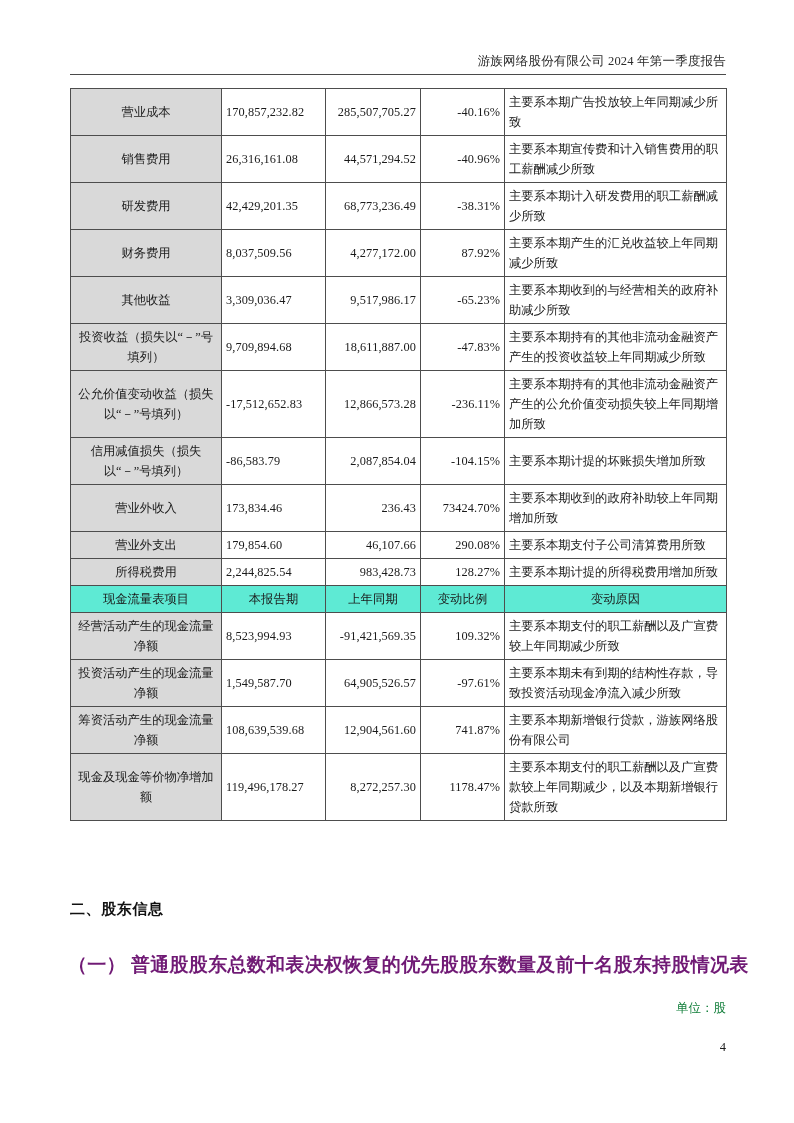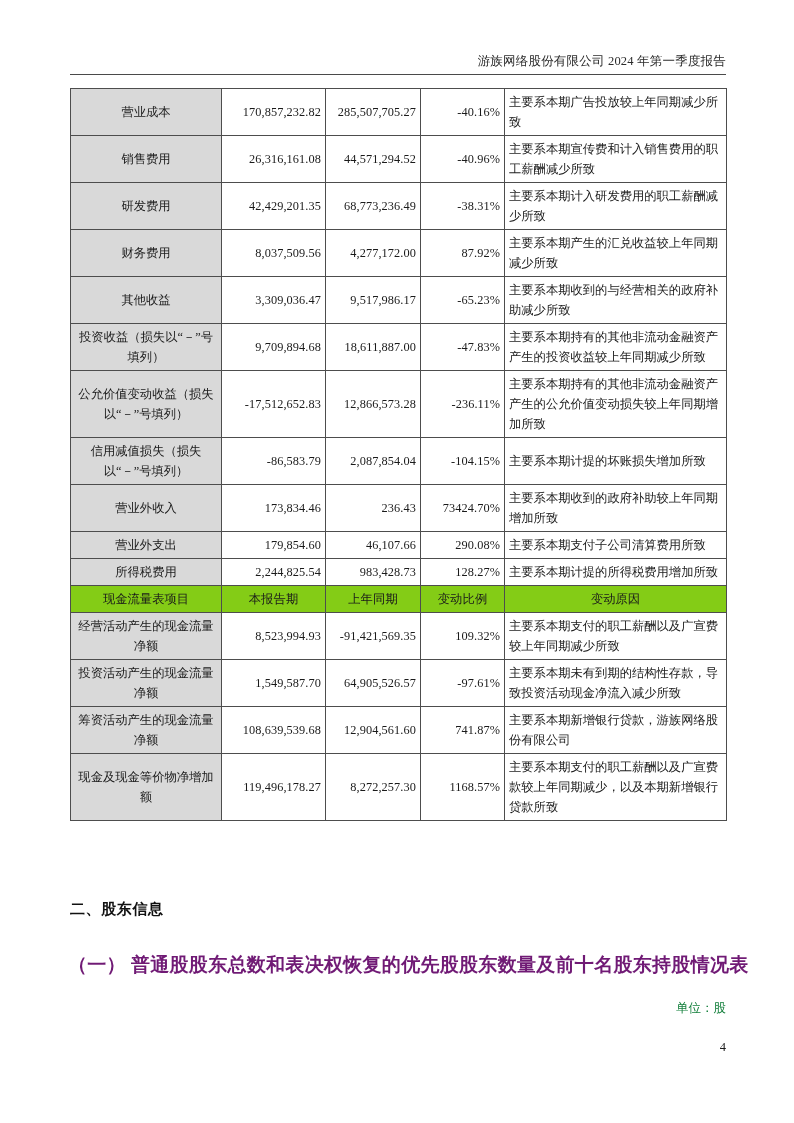--- a/index.html
+++ b/index.html
@@ -53,27 +53,27 @@
     table-layout: fixed;
     font-size: 12.3px;
   }
   .fin-table td {
     border: 1px solid #4d4d4d;
     padding: 3px 4px;
     vertical-align: middle;
     line-height: 20px;
   }
   .c-item   { width: 151px; background: #d9d9d9; text-align: center; }
-  .c-cur    { width: 104px; text-align: right;  padding-right: 6px; }
+  .c-cur    { width: 104px; text-align: left;  padding-right: 6px; }
   .c-prev   { width: 95px;  text-align: right;  padding-right: 6px; }
   .c-pct    { width: 84px;  text-align: right;  padding-right: 1px; }
   .c-reason { width: 222px; text-align: left;   padding-left: 3px; }
 
   tr.head-row td {
-    background: #84cc16;
+    background: #5eead4;
     text-align: center;
     padding-top: 3px;
     padding-bottom: 3px;
   }
   tr.head-row td.c-cur,
   tr.head-row td.c-prev,
   tr.head-row td.c-pct,
   tr.head-row td.c-reason { text-align: center; padding-right: 4px; padding-left: 4px; }
 
   .num { font-family: "Liberation Serif", "DejaVu Serif", serif; letter-spacing: .1px; }
@@ -231,21 +231,21 @@
           <td class="c-item">筹资活动产生的现金流量净额</td>
           <td class="c-cur num">108,639,539.68</td>
           <td class="c-prev num">12,904,561.60</td>
           <td class="c-pct num">741.87%</td>
           <td class="c-reason">主要系本期新增银行贷款，游族网络股份有限公司</td>
         </tr>
         <tr>
           <td class="c-item">现金及现金等价物净增加额</td>
           <td class="c-cur num">119,496,178.27</td>
           <td class="c-prev num">8,272,257.30</td>
-          <td class="c-pct num">1168.57%</td>
+          <td class="c-pct num">1178.47%</td>
           <td class="c-reason">主要系本期支付的职工薪酬以及广宣费款较上年同期减少，以及本期新增银行贷款所致</td>
         </tr>
       </tbody>
   </table>
 
   <div class="section-title">二、股东信息</div>
 
   <div class="subsection-title">（一）  普通股股东总数和表决权恢复的优先股股东数量及前十名股东持股情况表</div>
 
   <div class="unit-note">单位：股</div>

